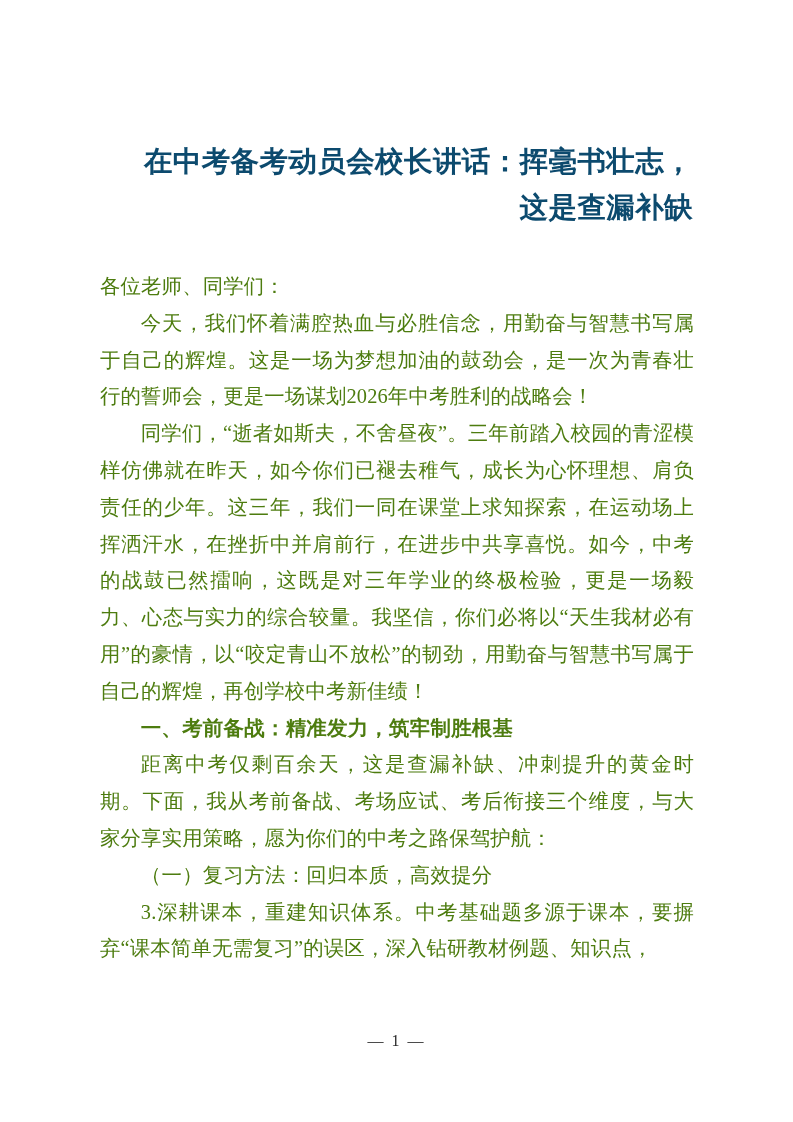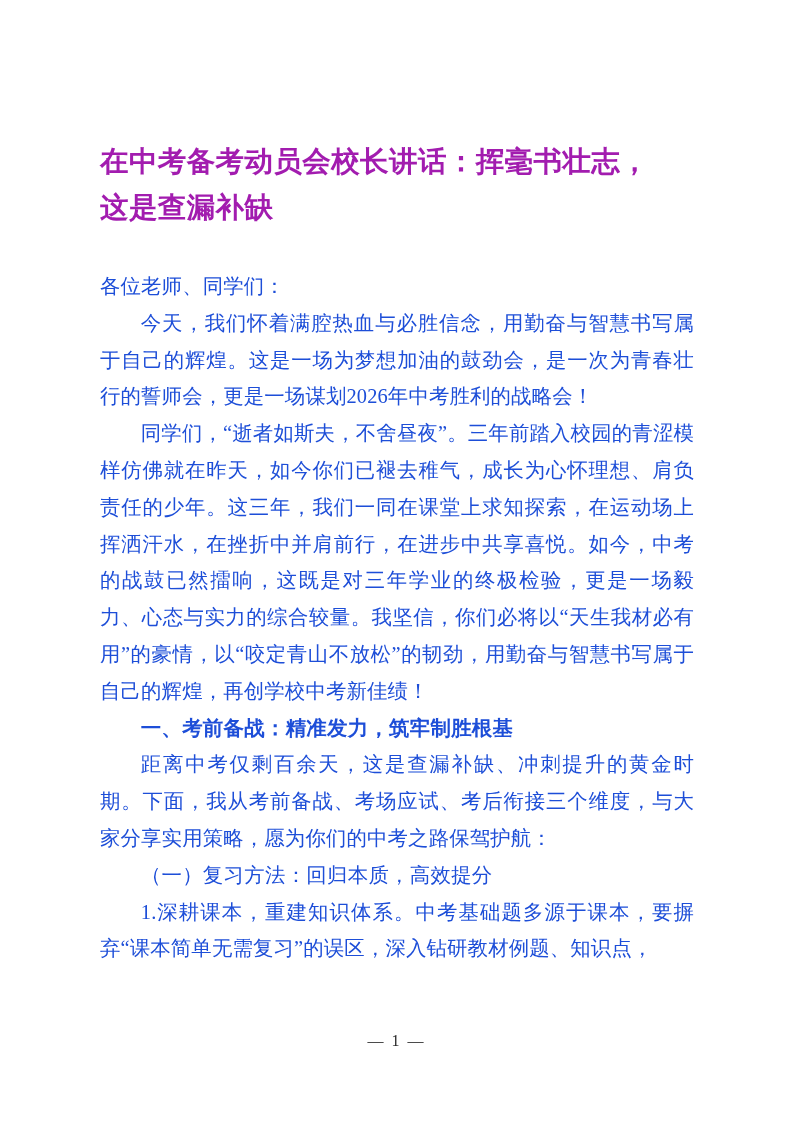--- a/index.html
+++ b/index.html
@@ -23,41 +23,41 @@
     width: 793px;
     height: 1122px;
     background: #ffffff;
   }
 
   .doc-title {
     position: absolute;
     left: 100px;
     top: 138px;
     width: 593px;
-    text-align: left;
+    text-align: right;
     font-family: "Liberation Sans", "DejaVu Sans", sans-serif;
     font-weight: bold;
     font-size: 28.5px;
     line-height: 46px;
     letter-spacing: 0.4px;
-    color: #a21caf;
+    color: #0c4a6e;
   }
 
   .body-block {
     position: absolute;
     left: 100px;
     top: 268px;
     width: 594px;
   }
 
   .para {
     font-family: "Liberation Serif", "DejaVu Serif", serif;
     font-size: 20.4px;
     line-height: 36.8px;
-    color: #1d4ed8;
+    color: #4d7c0f;
     text-align: justify;
     text-justify: inter-ideograph;
     margin: 0;
     letter-spacing: 0.15px;
   }
 
   .para.indent {
     text-indent: 2em;
   }
 
@@ -107,19 +107,19 @@
     <p class="para indent">今天，我们怀着满腔热血与必胜信念，用勤奋与智慧书写属于自己的辉煌。这是一场为梦想加油的鼓劲会，是一次为青春壮行的誓师会，更是一场谋划2026年中考胜利的战略会！</p>
 
     <p class="para indent">同学们，“逝者如斯夫，不舍昼夜”。三年前踏入校园的青涩模样仿佛就在昨天，如今你们已褪去稚气，成长为心怀理想、肩负责任的少年。这三年，我们一同在课堂上求知探索，在运动场上挥洒汗水，在挫折中并肩前行，在进步中共享喜悦。如今，中考的战鼓已然擂响，这既是对三年学业的终极检验，更是一场毅力、心态与实力的综合较量。我坚信，你们必将以“天生我材必有用”的豪情，以“咬定青山不放松”的韧劲，用勤奋与智慧书写属于自己的辉煌，再创学校中考新佳绩！</p>
 
     <p class="para heading">一、考前备战：精准发力，筑牢制胜根基</p>
 
     <p class="para indent">距离中考仅剩百余天，这是查漏补缺、冲刺提升的黄金时期。下面，我从考前备战、考场应试、考后衔接三个维度，与大家分享实用策略，愿为你们的中考之路保驾护航：</p>
 
     <p class="para subheading">（一）复习方法：回归本质，高效提分</p>
 
-    <p class="para indent">1.深耕课本，重建知识体系。中考基础题多源于课本，要摒弃“课本简单无需复习”的误区，深入钻研教材例题、知识点，</p>
+    <p class="para indent">3.深耕课本，重建知识体系。中考基础题多源于课本，要摒弃“课本简单无需复习”的误区，深入钻研教材例题、知识点，</p>
 
   </div>
 
   <div class="footer">— 1 —</div>
 
 </div>
 
 </body></html>

